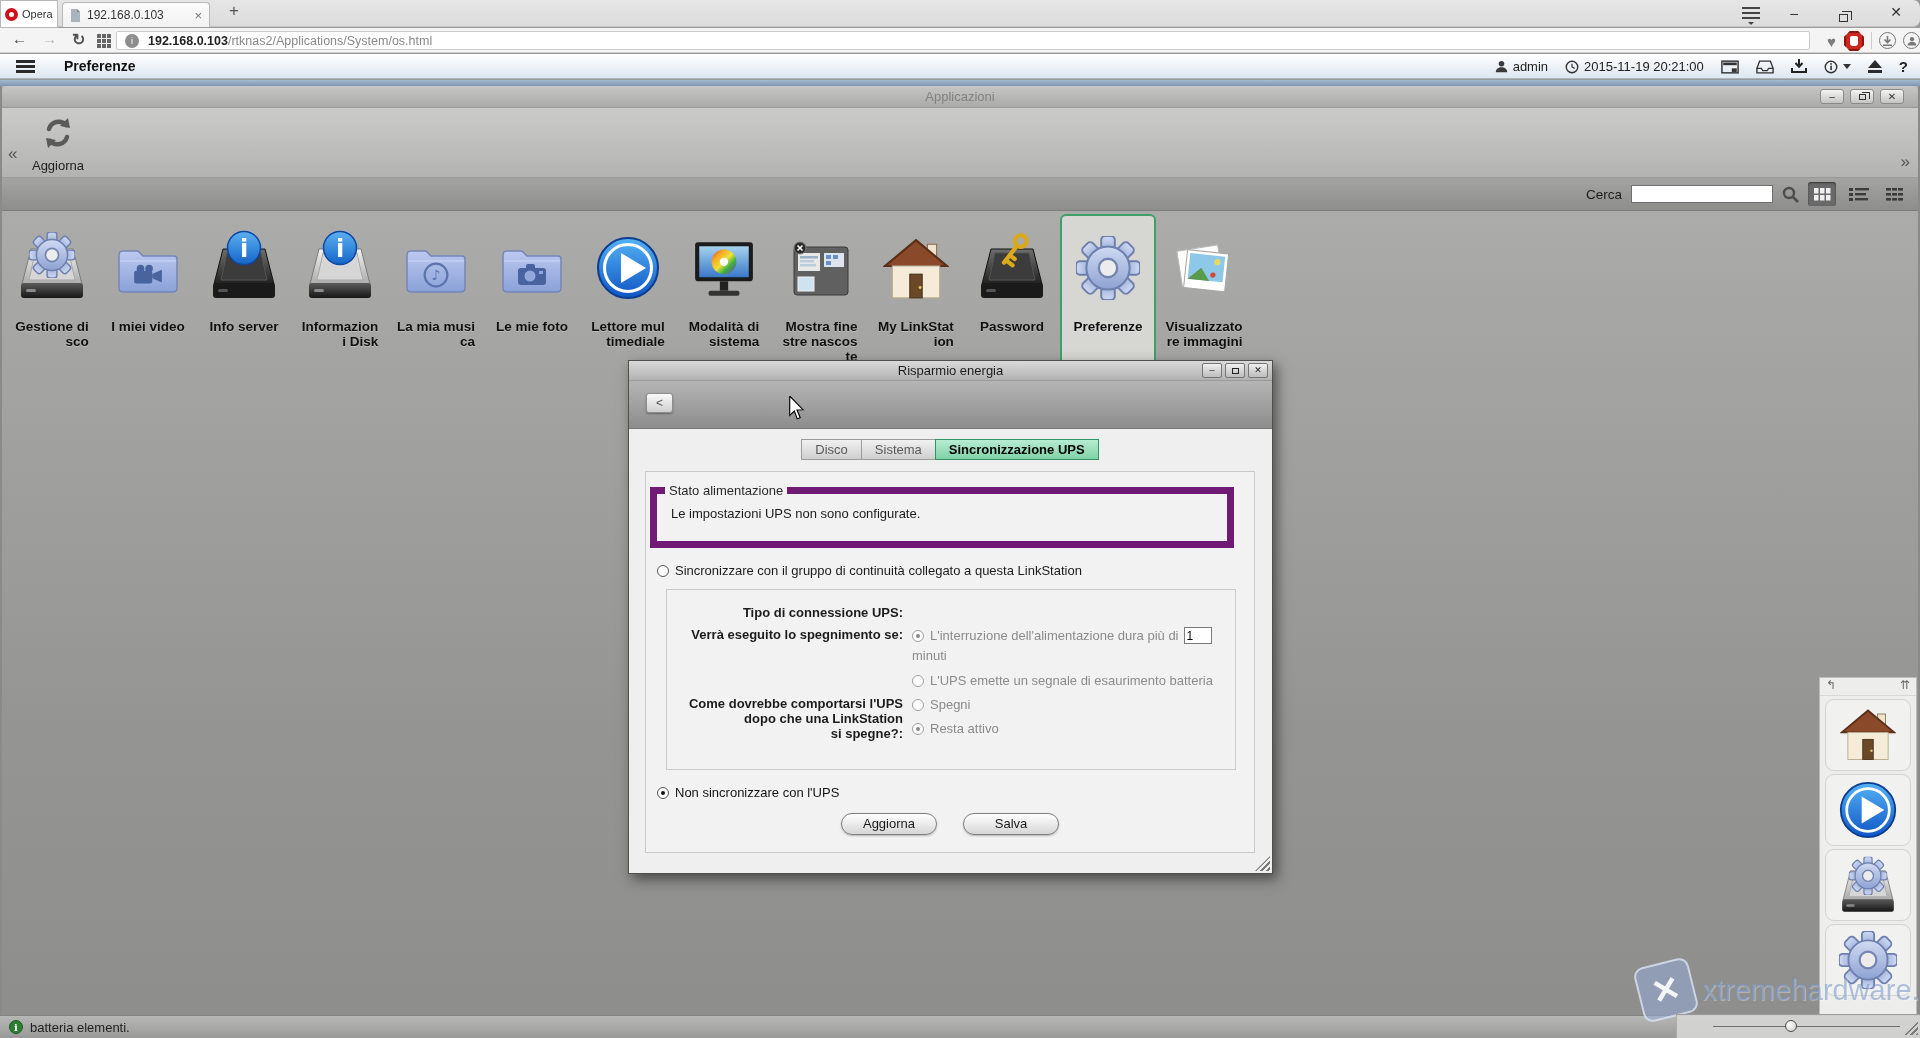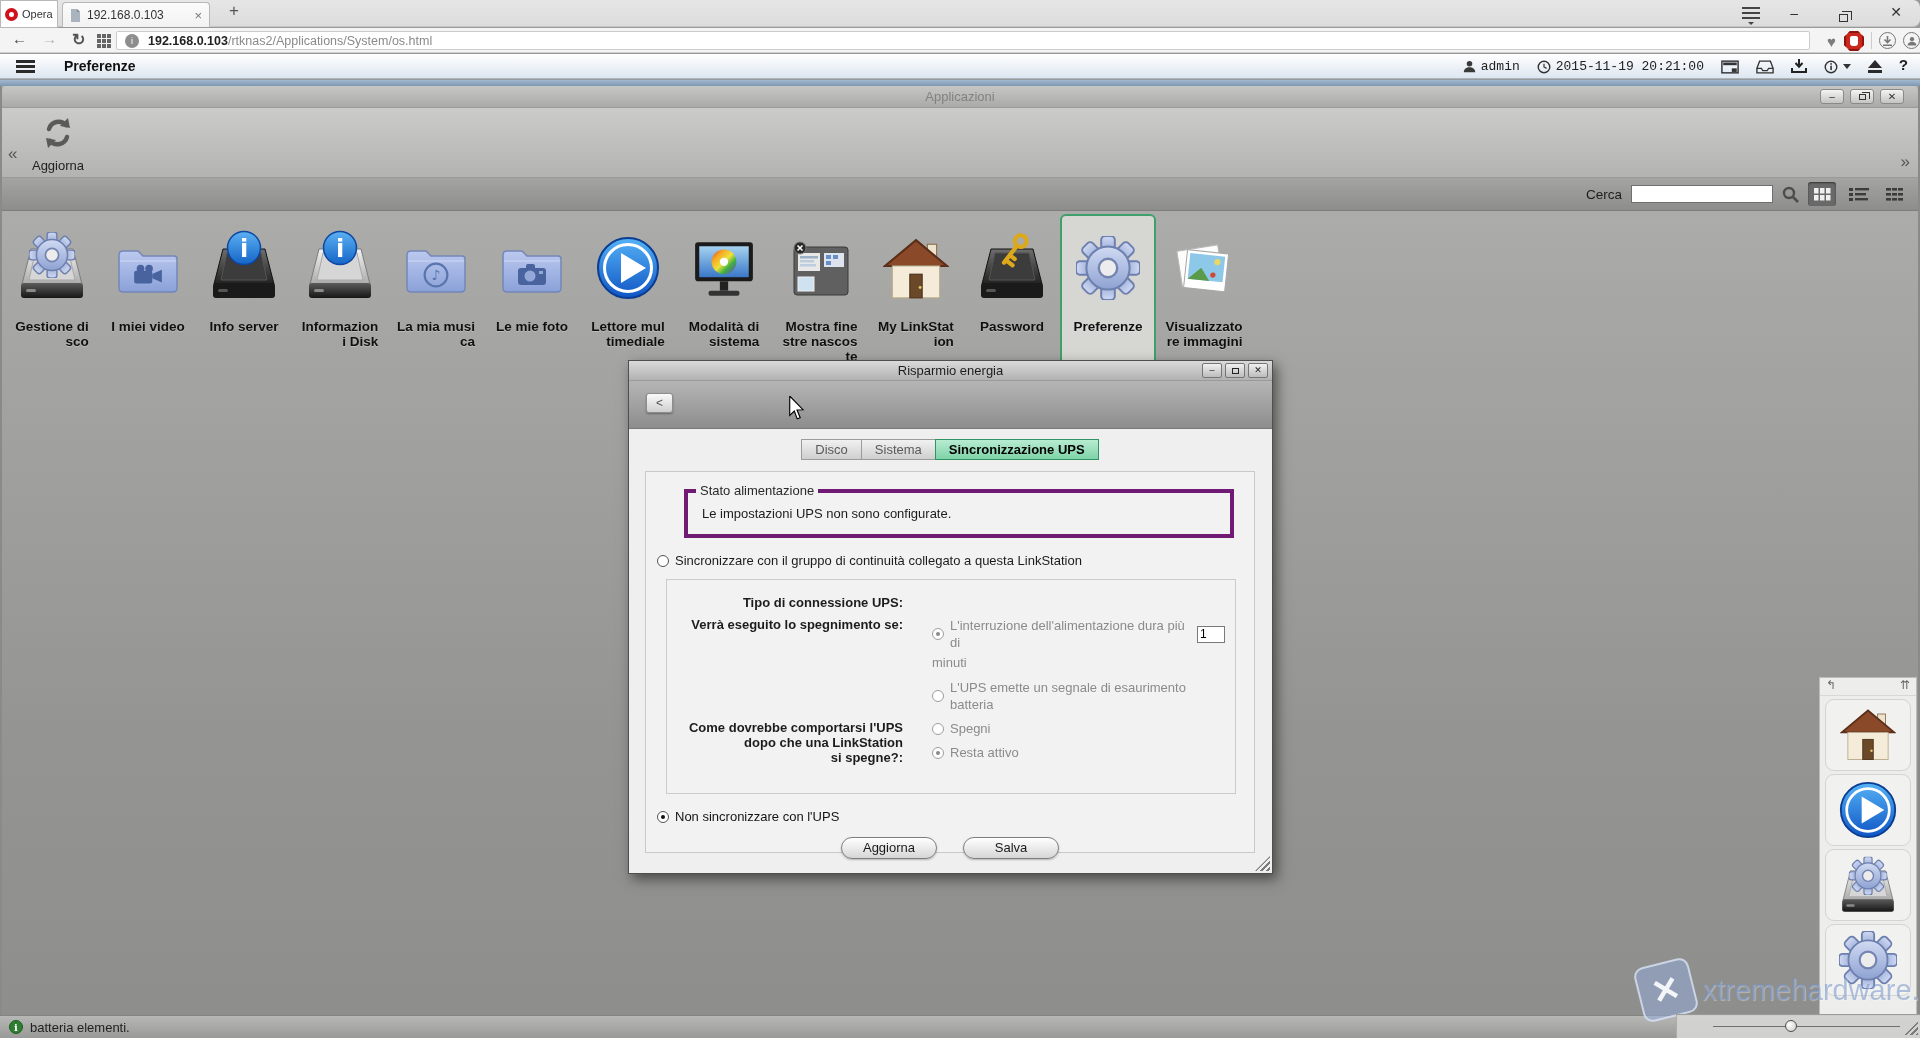--- a/index.html
+++ b/index.html
@@ -36,21 +36,21 @@
   .adblock { position:absolute; right:56px; top:3px; width:20px; height:20px; background:#c8281e; border:2px solid #8e150e; clip-path:polygon(30% 0,70% 0,100% 30%,100% 70%,70% 100%,30% 100%,0 70%,0 30%); display:flex; align-items:center; justify-content:center; }
   .adblock span { display:block; width:8px; height:10px; background:#fff; border-radius:2px 2px 3px 3px; }
   .addr-sep { position:absolute; right:48px; top:4px; width:1px; height:17px; background:#ccc; }
   .circ-ic { position:absolute; top:4px; width:17px; height:17px; border:1.5px solid #777; border-radius:50%; display:flex; align-items:center; justify-content:center; }
 
   
   .nas-bar { position:absolute; left:0; top:54px; width:100%; height:25px; background:linear-gradient(#ffffff,#dde6f0); border-bottom:1px solid #a9b6c4; }
   .hamb { position:absolute; left:16px; top:6px; width:19px; }
   .hamb div { height:2.5px; background:#2a2a2a; margin-bottom:2.5px; }
   .nas-title { position:absolute; left:64px; top:4px; font-size:14px; font-weight:bold; color:#111; }
-  .nas-right { position:absolute; right:12px; top:0; height:25px; display:flex; align-items:center; gap:17px; font-size:13px; color:#222;font-family:Liberation Mono, monospace; }
+  .nas-right { position:absolute; right:12px; top:0; height:25px; display:flex; align-items:center; gap:17px; font-size:13px; color:#222; }
   .nas-right .grp { display:flex; align-items:center; gap:5px; }
   .bluebar { position:absolute; left:0; top:80px; width:100%; height:6px; background:linear-gradient(#a3b8cf,#7e98b2); }
 
   
   .desktop { position:absolute; left:0; top:86px; width:100%; height:929px; background:linear-gradient(180deg,#b3b3b1 0%,#a7a7a5 22%,#949492 70%,#8e8e8c 100%); border-left:2px solid #8a8a88; border-right:2px solid #8a8a88; overflow:hidden; }
   .win-header { position:absolute; left:0; top:0; width:100%; height:22px; background:linear-gradient(#c6c6c4,#aaaaa8); border-bottom:1px solid #9b9b99; text-align:center; font-size:13px; color:#828280; line-height:22px; border-radius:5px 5px 0 0; }
   .win-btns { position:absolute; right:14px; top:3px; display:flex; gap:6px; }
   .win-btn { width:24px; height:15px; border:1px solid #8a8a8a; border-radius:3px; background:linear-gradient(#f4f4f4,#c4c4c2); font-size:10px; color:#333; display:flex; align-items:center; justify-content:center; line-height:1; }
   .mini-restore { position:relative; width:7px; height:6px; border:1px solid #333; }
   .mini-restore::before { content:""; position:absolute; left:2px; top:-3px; width:7px; height:6px; border:1px solid #333; border-left:none; border-bottom:none; }
@@ -78,30 +78,30 @@
   .dlg-btns { position:absolute; right:4px; top:2px; display:flex; gap:3px; }
   .dlg-btn { width:20px; height:15px; border:1px solid #767676; border-radius:2px; background:linear-gradient(#f0f0f0,#bcbcbc); font-size:9px; color:#222; display:flex; align-items:center; justify-content:center; line-height:1; }
   .tiny-restore { position:relative; width:7px; height:6px; border:1px solid #222; }
   .dlg-header { height:48px; background:linear-gradient(#b5b5b5,#8d8d8d); border-bottom:1px solid #787878; position:relative; }
   .back-btn { position:absolute; left:17px; top:12px; width:27px; height:20px; border:1px solid #8e8e8e; border-radius:3px; background:linear-gradient(#fafafa,#cfcfcf); font-size:12px; color:#555; text-align:center; line-height:18px; box-shadow:0 1px 2px rgba(0,0,0,.35); }
   .dlg-body { position:absolute; left:0; top:69px; right:0; bottom:0; background:#efefef; }
   .dtabs { display:flex; justify-content:center; padding-top:9px; }
   .dtab { height:21px; padding:0 13px; font-size:13px; line-height:20px; color:#5a5a5a; background:linear-gradient(#f1f1f1,#cfcfcf); border:1px solid #9b9b9b; margin-left:-1px; }
   .dtab.active { background:linear-gradient(#b7ecd1,#7fd3a8); border-color:#2f9363; color:#000; font-weight:bold; }
   .panel { position:absolute; left:16px; right:17px; top:41px; bottom:20px; background:#f2f2f2; border:1px solid #c9c9c9; font-size:13px; color:#1c1c1c; }
-  .panel fieldset { margin:11px 20px 0 38px; border:4px solid #701a75; padding:2px 10px 13px 8px; }
+  .panel fieldset { margin:11px 20px 0 4px; border:7px solid #701a75; padding:2px 10px 20px 8px; }
   .panel legend { font-size:13px; color:#2a2a2a; padding:0 4px; }
   .fs-text { margin:6px 0 0 6px; }
   .radio { display:inline-block; width:12px; height:12px; border:1px solid #555; border-radius:50%; background:#fff; position:relative; vertical-align:-2px; margin-right:6px; flex:none; }
   .radio.checked::after { content:""; position:absolute; left:3px; top:3px; width:4px; height:4px; border-radius:50%; background:#111; }
   .radio.disabled { border-color:#9e9e9e; }
   .radio.disabled.checked::after { background:#8a8a8a; }
   .sync-row { margin:15px 0 0 11px; display:flex; align-items:center; }
   .ups-box { margin:11px 0 0 20px; width:570px; border:1px solid #cbcbcb; padding:15px 10px 16px 4px; }
-  .frow { display:flex; margin-bottom:7px;gap:20px; }
+  .frow { display:flex; margin-bottom:7px; }
   .lblcol { width:232px; text-align:right; font-weight:bold; line-height:15px; white-space:pre-line; flex:none; }
   .ctlcol { flex:1; padding-left:9px; color:#8b8b8b; }
   .ctl-line { display:flex; align-items:center; line-height:17px; }
   .min-input { width:28px; height:17px; border:1px solid #7a7a7a; background:#fff; font-size:12px; margin-left:5px; padding:0 2px; }
   .nosync-row { margin:15px 0 0 11px; display:flex; align-items:center; color:#141414; }
   .btn-row { margin-top:13px; display:flex; justify-content:center; gap:26px; }
   .pill-btn { width:96px; height:22px; border:1px solid #7e7e7e; border-radius:11px; background:linear-gradient(#ffffff,#d6d6d6); font-size:13px; color:#1a1a1a; text-align:center; line-height:20px; box-shadow:inset 0 1px 0 #fff,0 1px 2px rgba(0,0,0,.25); }
   .grip { position:absolute; right:2px; bottom:2px; width:15px; height:15px; clip-path:polygon(100% 0,100% 100%,0 100%); background:repeating-linear-gradient(135deg,transparent 0 2px,#7c7c7c 2px 4px); }
 
   

